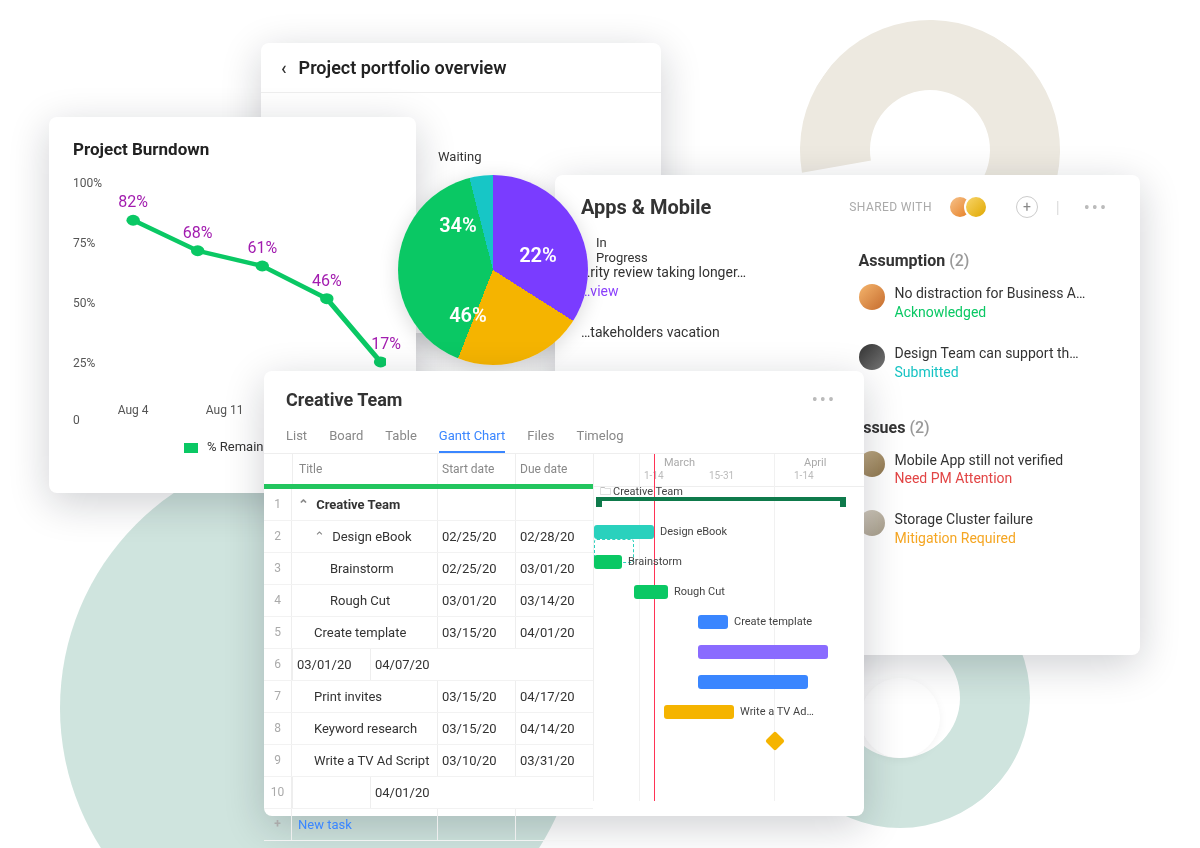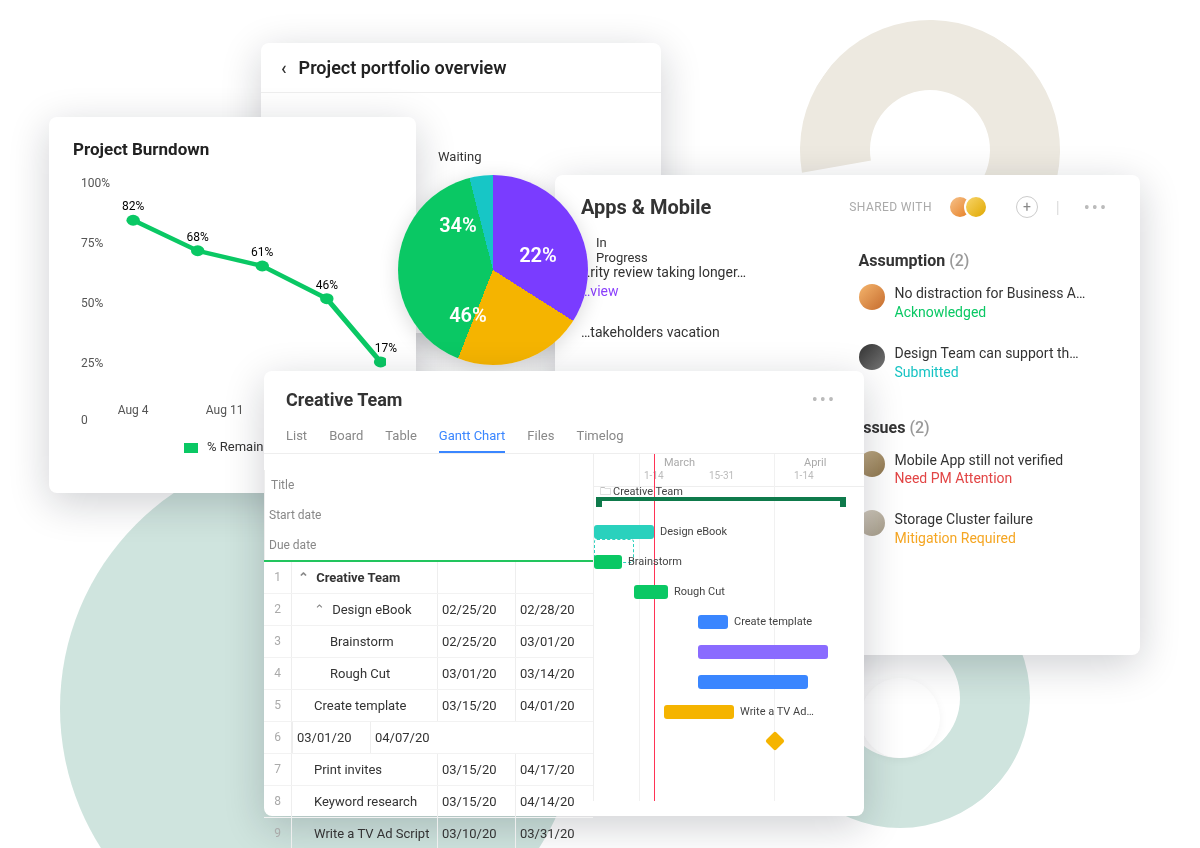--- a/index.html
+++ b/index.html
@@ -68,24 +68,24 @@
   .back-arrow { font-size: 18px; color:#333; cursor:pointer; }
 
   
   .card-burndown {
     left: 49px; top: 117px;
     width: 367px; height: 376px;
     padding: 22px 24px 18px;
   }
   .burndown-title { font-size: 17px; font-weight:700; color:#222; margin-bottom:14px; }
   .burndown-chart { position:relative; height:260px; }
-  .bd-ylabel { position:absolute; left:8px; font-size:12px; color:#555; transform:translateY(-50%); }
+  .bd-ylabel { position:absolute; left:0; font-size:12px; color:#555; transform:translateY(-50%); }
   .bd-xlabel { position:absolute; bottom:-18px; font-size:12px; color:#555; transform:translateX(-50%); }
   .bd-plot { position:absolute; left:44px; top:8px; right:6px; bottom:34px; }
-  .bd-pt-label { position:absolute; font-size:12px; color:#000000; transform:translate(-50%,-150%); }
+  .bd-pt-label { position:absolute; font-size:16px; color:#a21caf; transform:translate(-50%,-150%); }
   .bd-legend { text-align:center; font-size:13px; color:#333; margin-top:6px; }
   .legend-swatch { display:inline-block; width:14px; height:10px; background:#0ac864; margin-right:6px; vertical-align:middle; }
 
   
   .pie-wrap {
     position:absolute;
     left: 378px; top: 145px;
     width: 280px; height: 250px;
   }
   .pie {
@@ -141,21 +141,21 @@
     padding: 0;
   }
   .gantt-head { display:flex; justify-content:space-between; align-items:center; padding:18px 22px 4px; }
   .gantt-title { font-size:18px; font-weight:700; color:#333; }
   .gantt-tabs { display:flex; gap:22px; padding:6px 22px 0; border-bottom:1px solid #eee; font-size:13px; color:#888; }
   .gantt-tab { padding:8px 0; cursor:pointer; }
   .gantt-tab.active { color:#3a86ff; border-bottom:2px solid #3a86ff; }
   .gantt-grid { display:flex; height: calc(100% - 98px); }
   .gantt-left { width:330px; border-right:1px solid #eee; }
   .gantt-right { flex:1; position:relative; overflow:hidden; }
-  .gcol-head { display:flex; font-size:12px; color:#888; border-bottom:2px solid #22c55e;flex-direction:column; }
+  .gcol-head { display:flex; font-size:12px; color:#888; border-bottom:5px solid #22c55e; }
   .gc-num { width:28px; text-align:center; padding:8px 0; }
   .gc-title { flex:1; padding:8px 6px; border-left:1px solid #eee; }
   .gc-start { width:78px; padding:8px 4px; border-left:1px solid #eee; }
   .gc-due { width:78px; padding:8px 4px; border-left:1px solid #eee; }
   .grow { display:flex; font-size:13px; color:#333; border-bottom:1px solid #f2f2f2; }
   .grow .gc-num{ color:#aaa; font-size:12px; border-right:1px solid #eee; }
   .grow .gc-title{ border-left:none; }
   .grow.bold .gc-title{ font-weight:700; }
   .grow .caret{ color:#888; margin-right:4px; }
   .indent1{ padding-left:16px;} .indent2{ padding-left:32px; }

